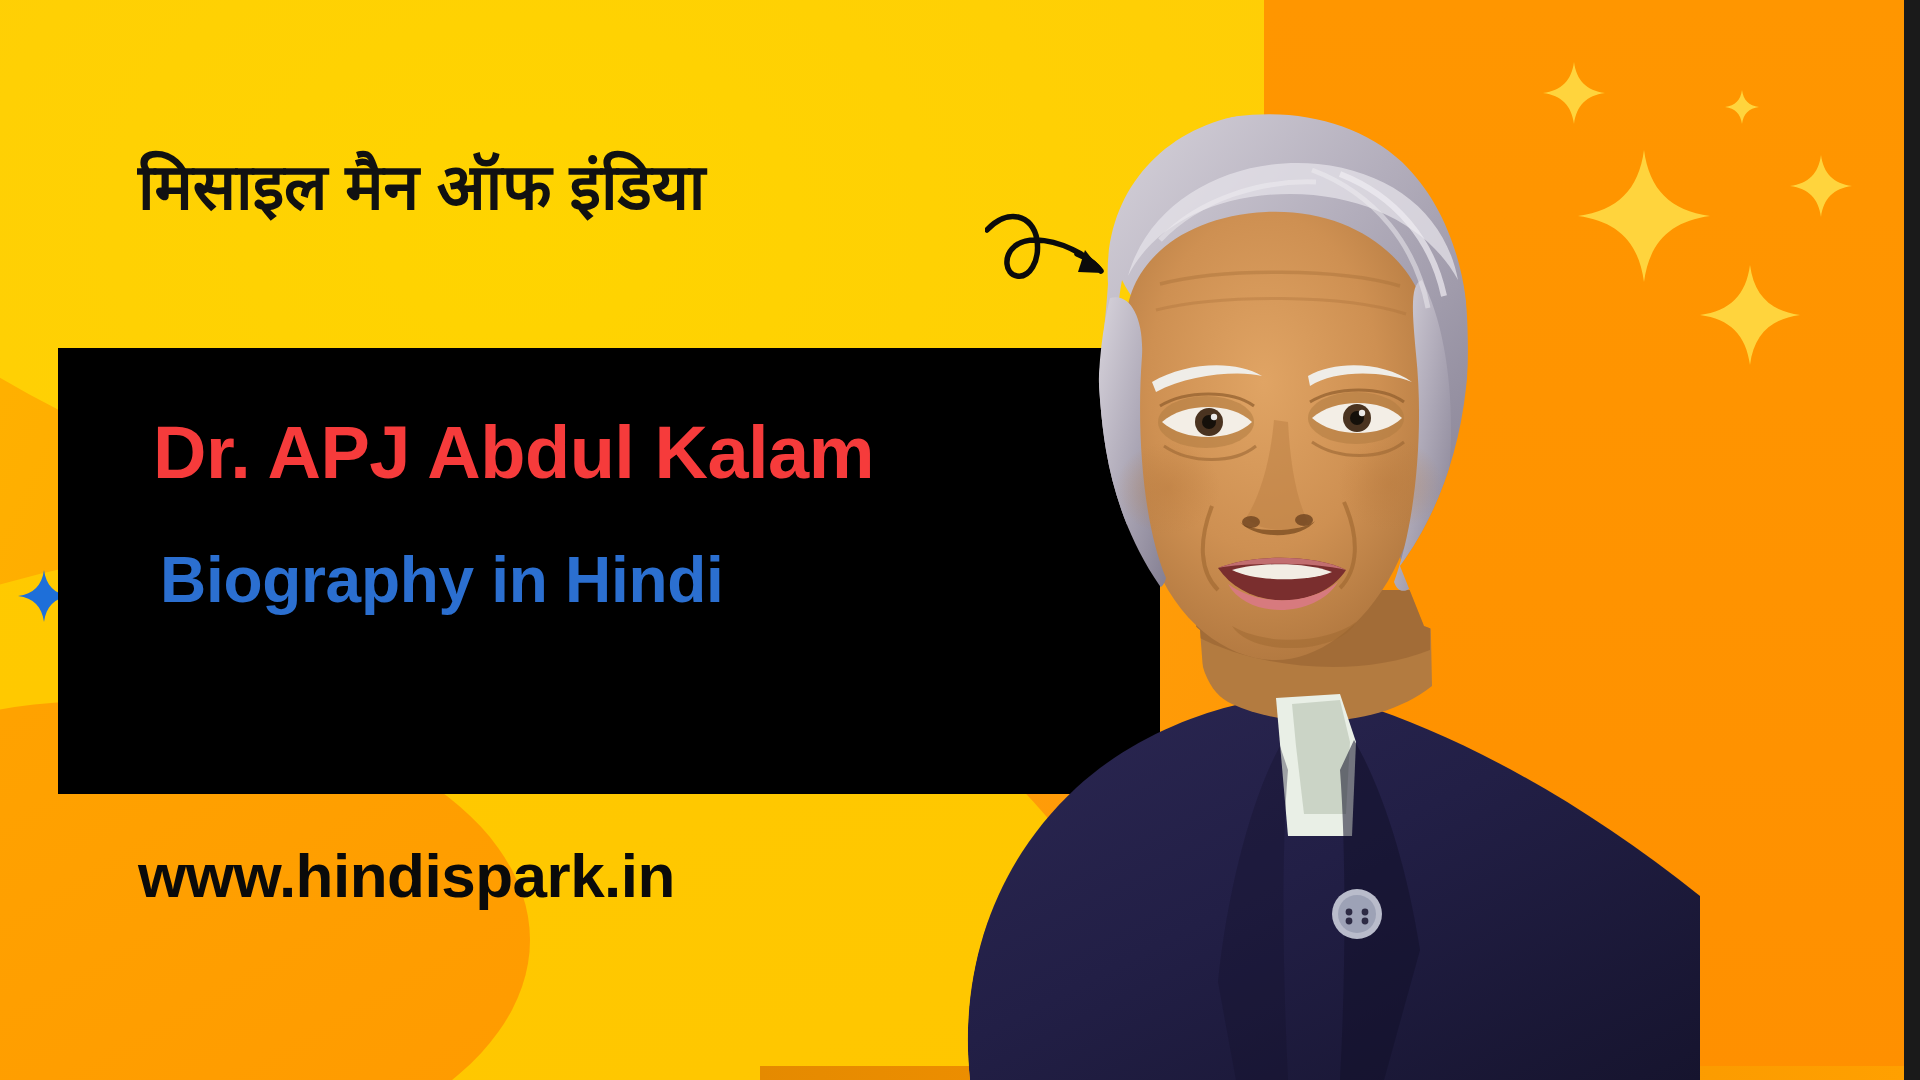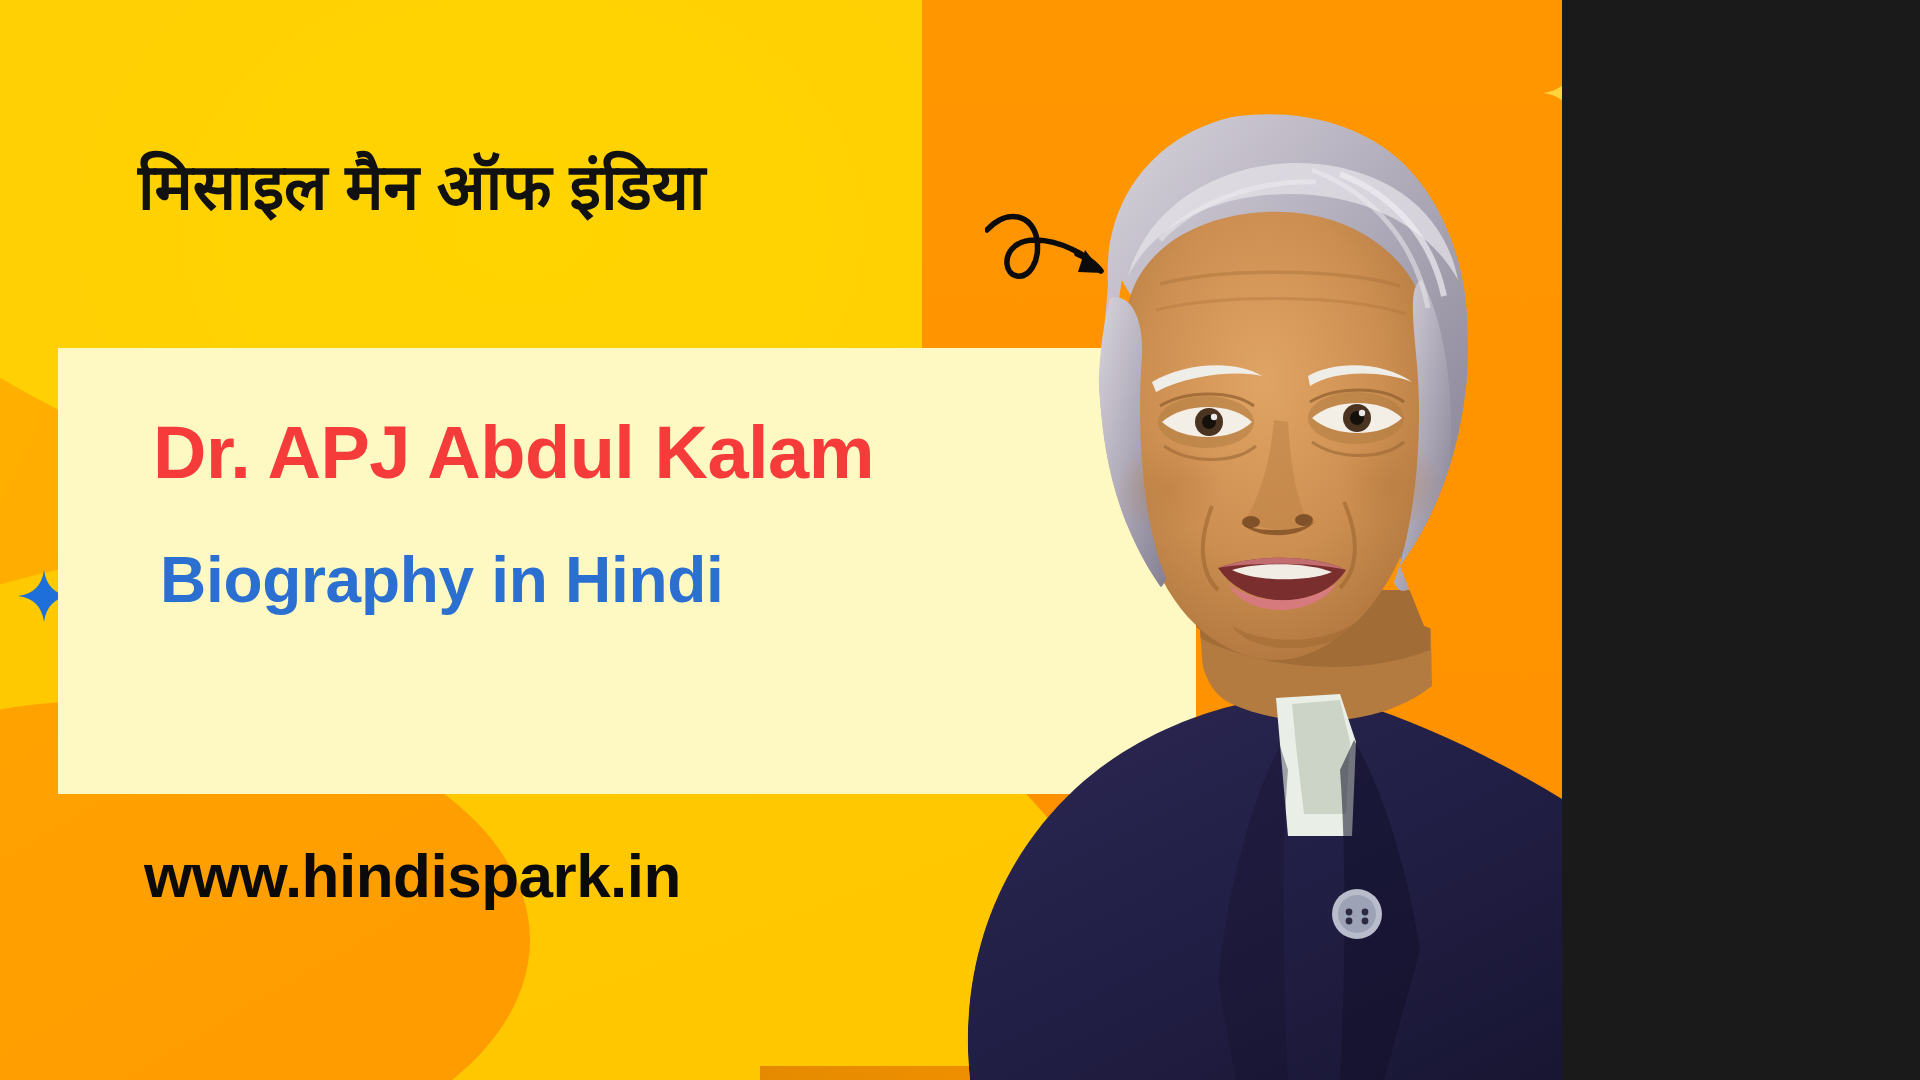--- a/index.html
+++ b/index.html
@@ -2,21 +2,21 @@
 <html><head>
 <meta charset="utf-8">
 <style>
   html, body {
     margin: 0;
     padding: 0;
     background: #1a1a1a;
   }
   #stage {
     position: relative;
-    width: 1562px;
+    width: 1904px;
     height: 1080px;
     overflow: hidden;
     font-family: "Liberation Sans", "DejaVu Sans", sans-serif;
     background: #FFB400;
   }
 
   
   .bg-base {
     position: absolute;
     inset: 0;
@@ -99,22 +99,21 @@
     height: 110px;
   }
 
   
   .card {
     position: absolute;
     left: 58px;
     top: 348px;
     width: 1102px;
     height: 446px;
-    background: #fef9c3;
-    padding-left: 36px;
+    background: #000000;
   }
   .card-title {
     position: absolute;
     left: 95px;
     top: 62px;
     font-size: 74px;
     font-weight: 700;
     color: #F63B3B;
     letter-spacing: -0.5px;
     white-space: nowrap;
@@ -126,21 +125,21 @@
     font-size: 64px;
     font-weight: 700;
     color: #2B6FD0;
     letter-spacing: -0.3px;
     white-space: nowrap;
   }
 
   
   .site-url {
     position: absolute;
-    left: 144px;
+    left: 138px;
     top: 840px;
     font-size: 62px;
     font-weight: 700;
     color: #0A0A0A;
     letter-spacing: -0.5px;
     white-space: nowrap;
   }
 
   
   .portrait {

